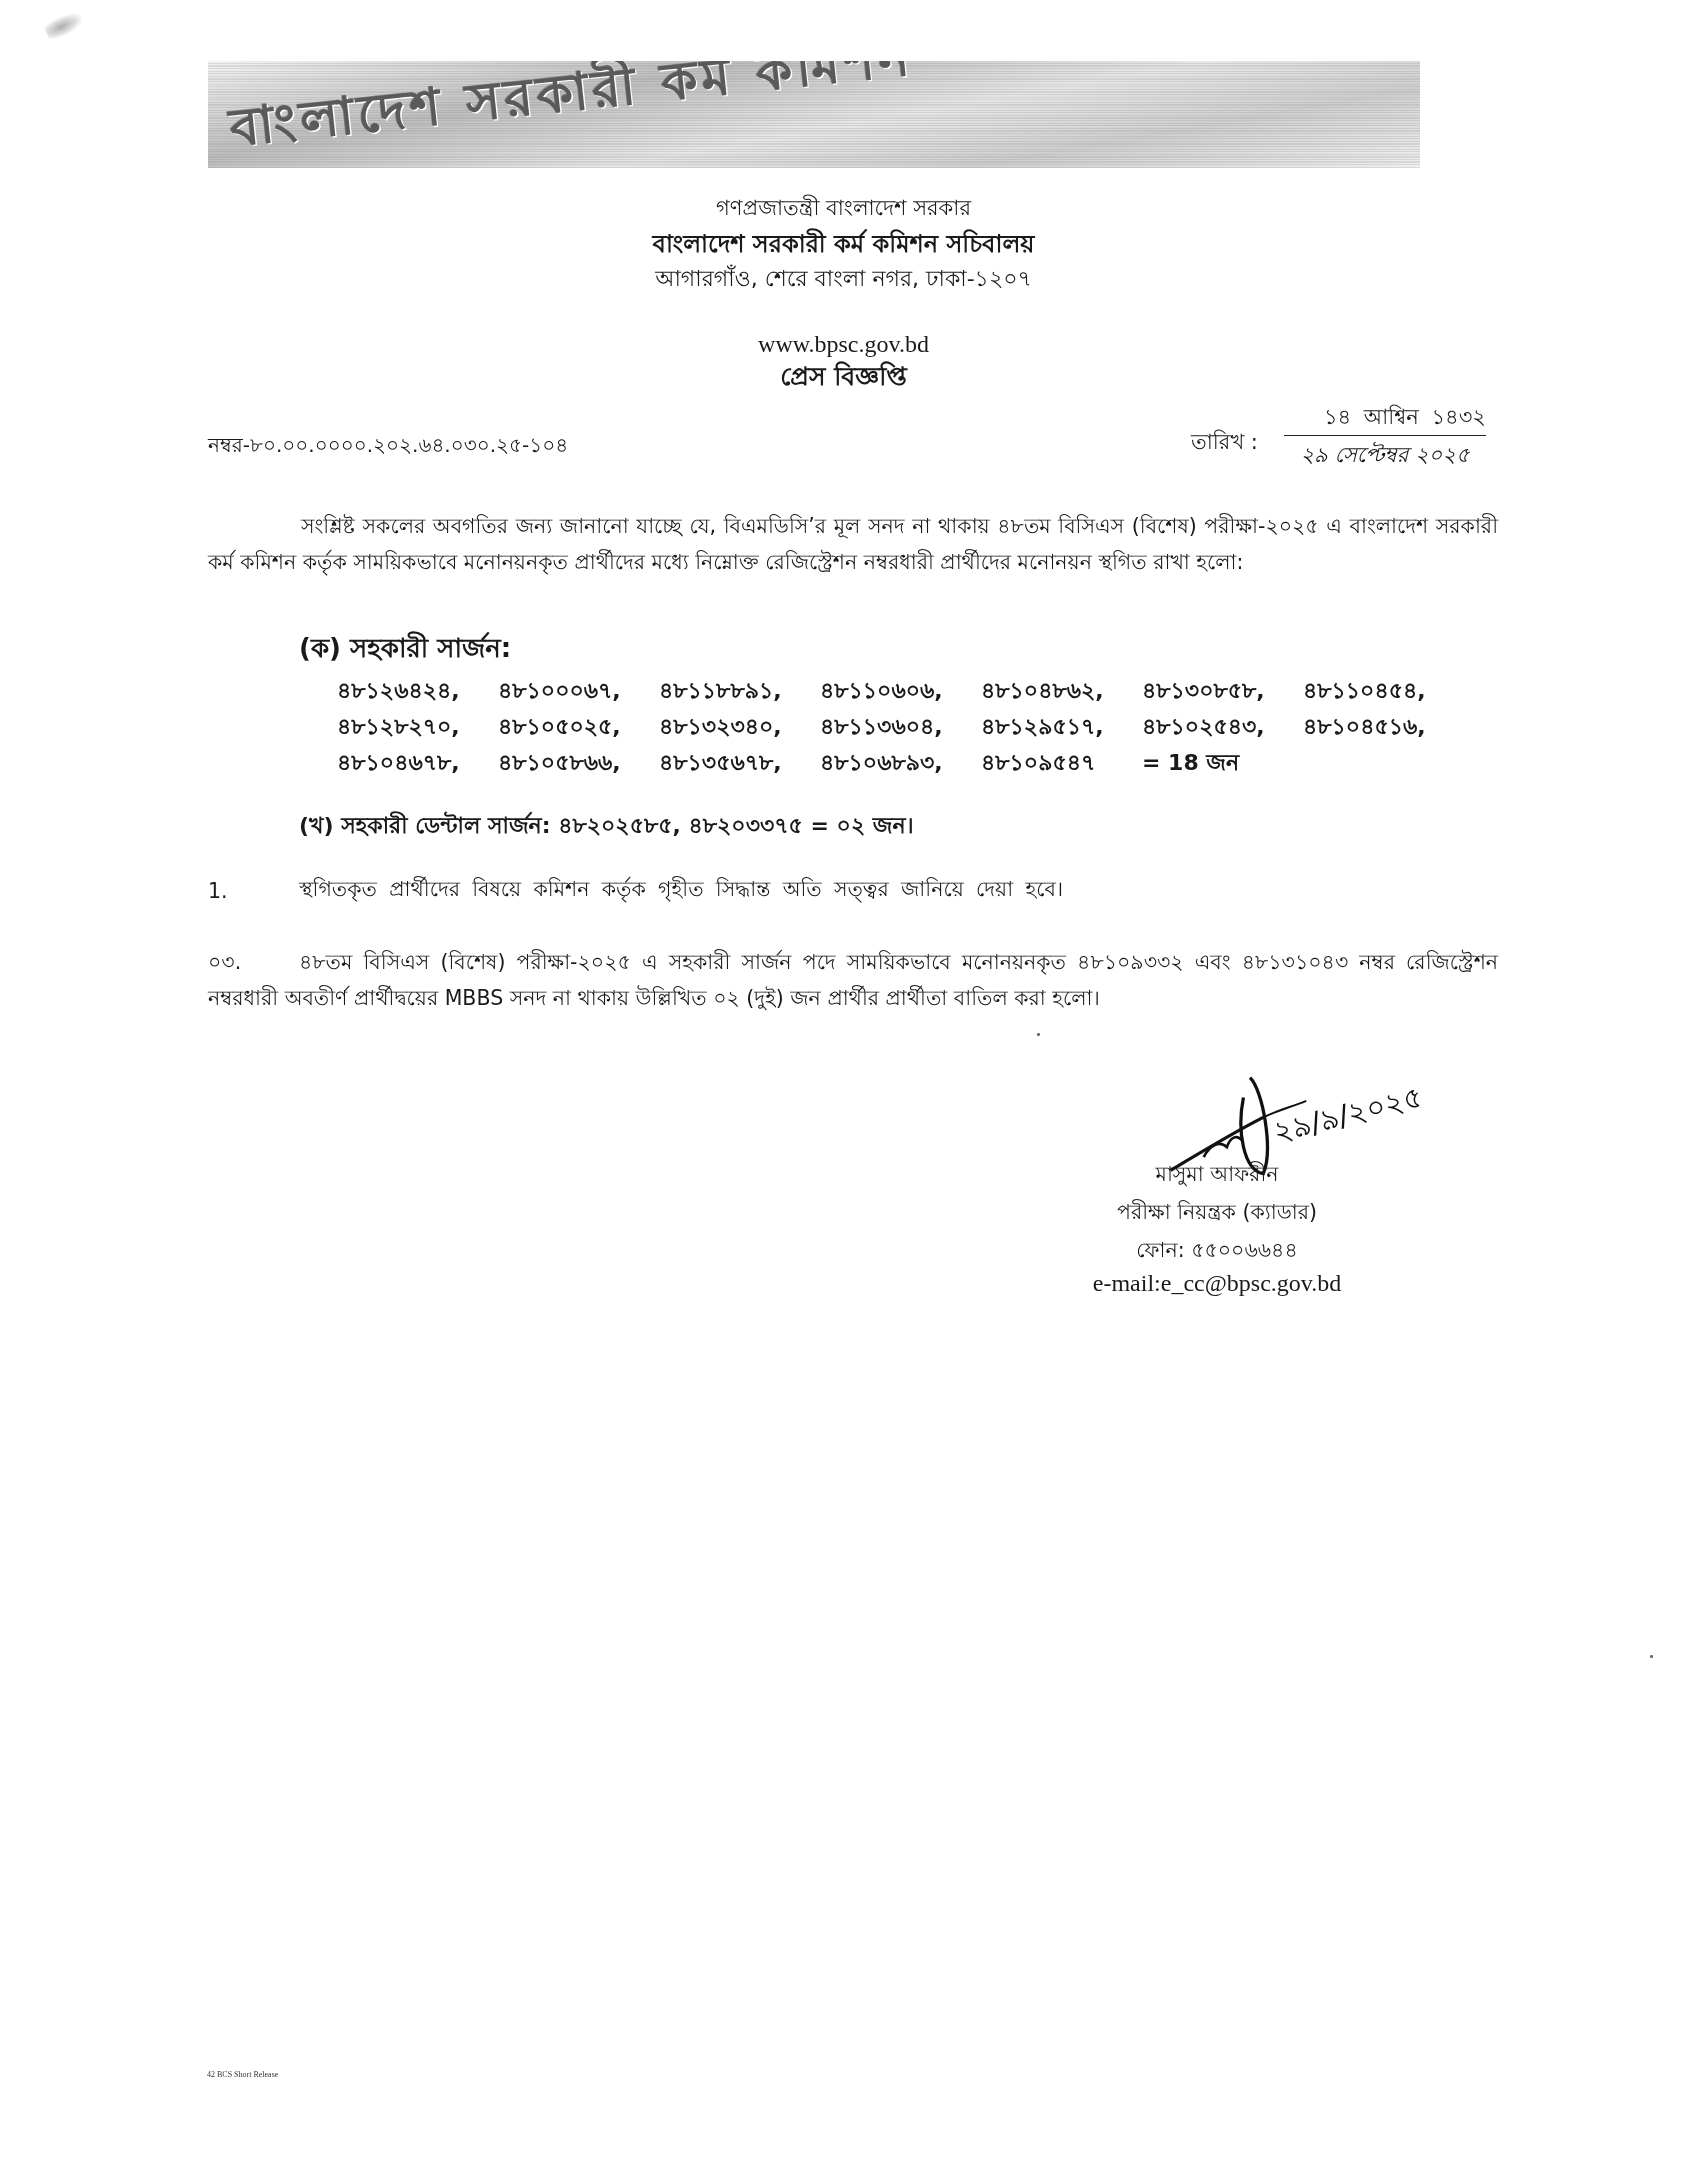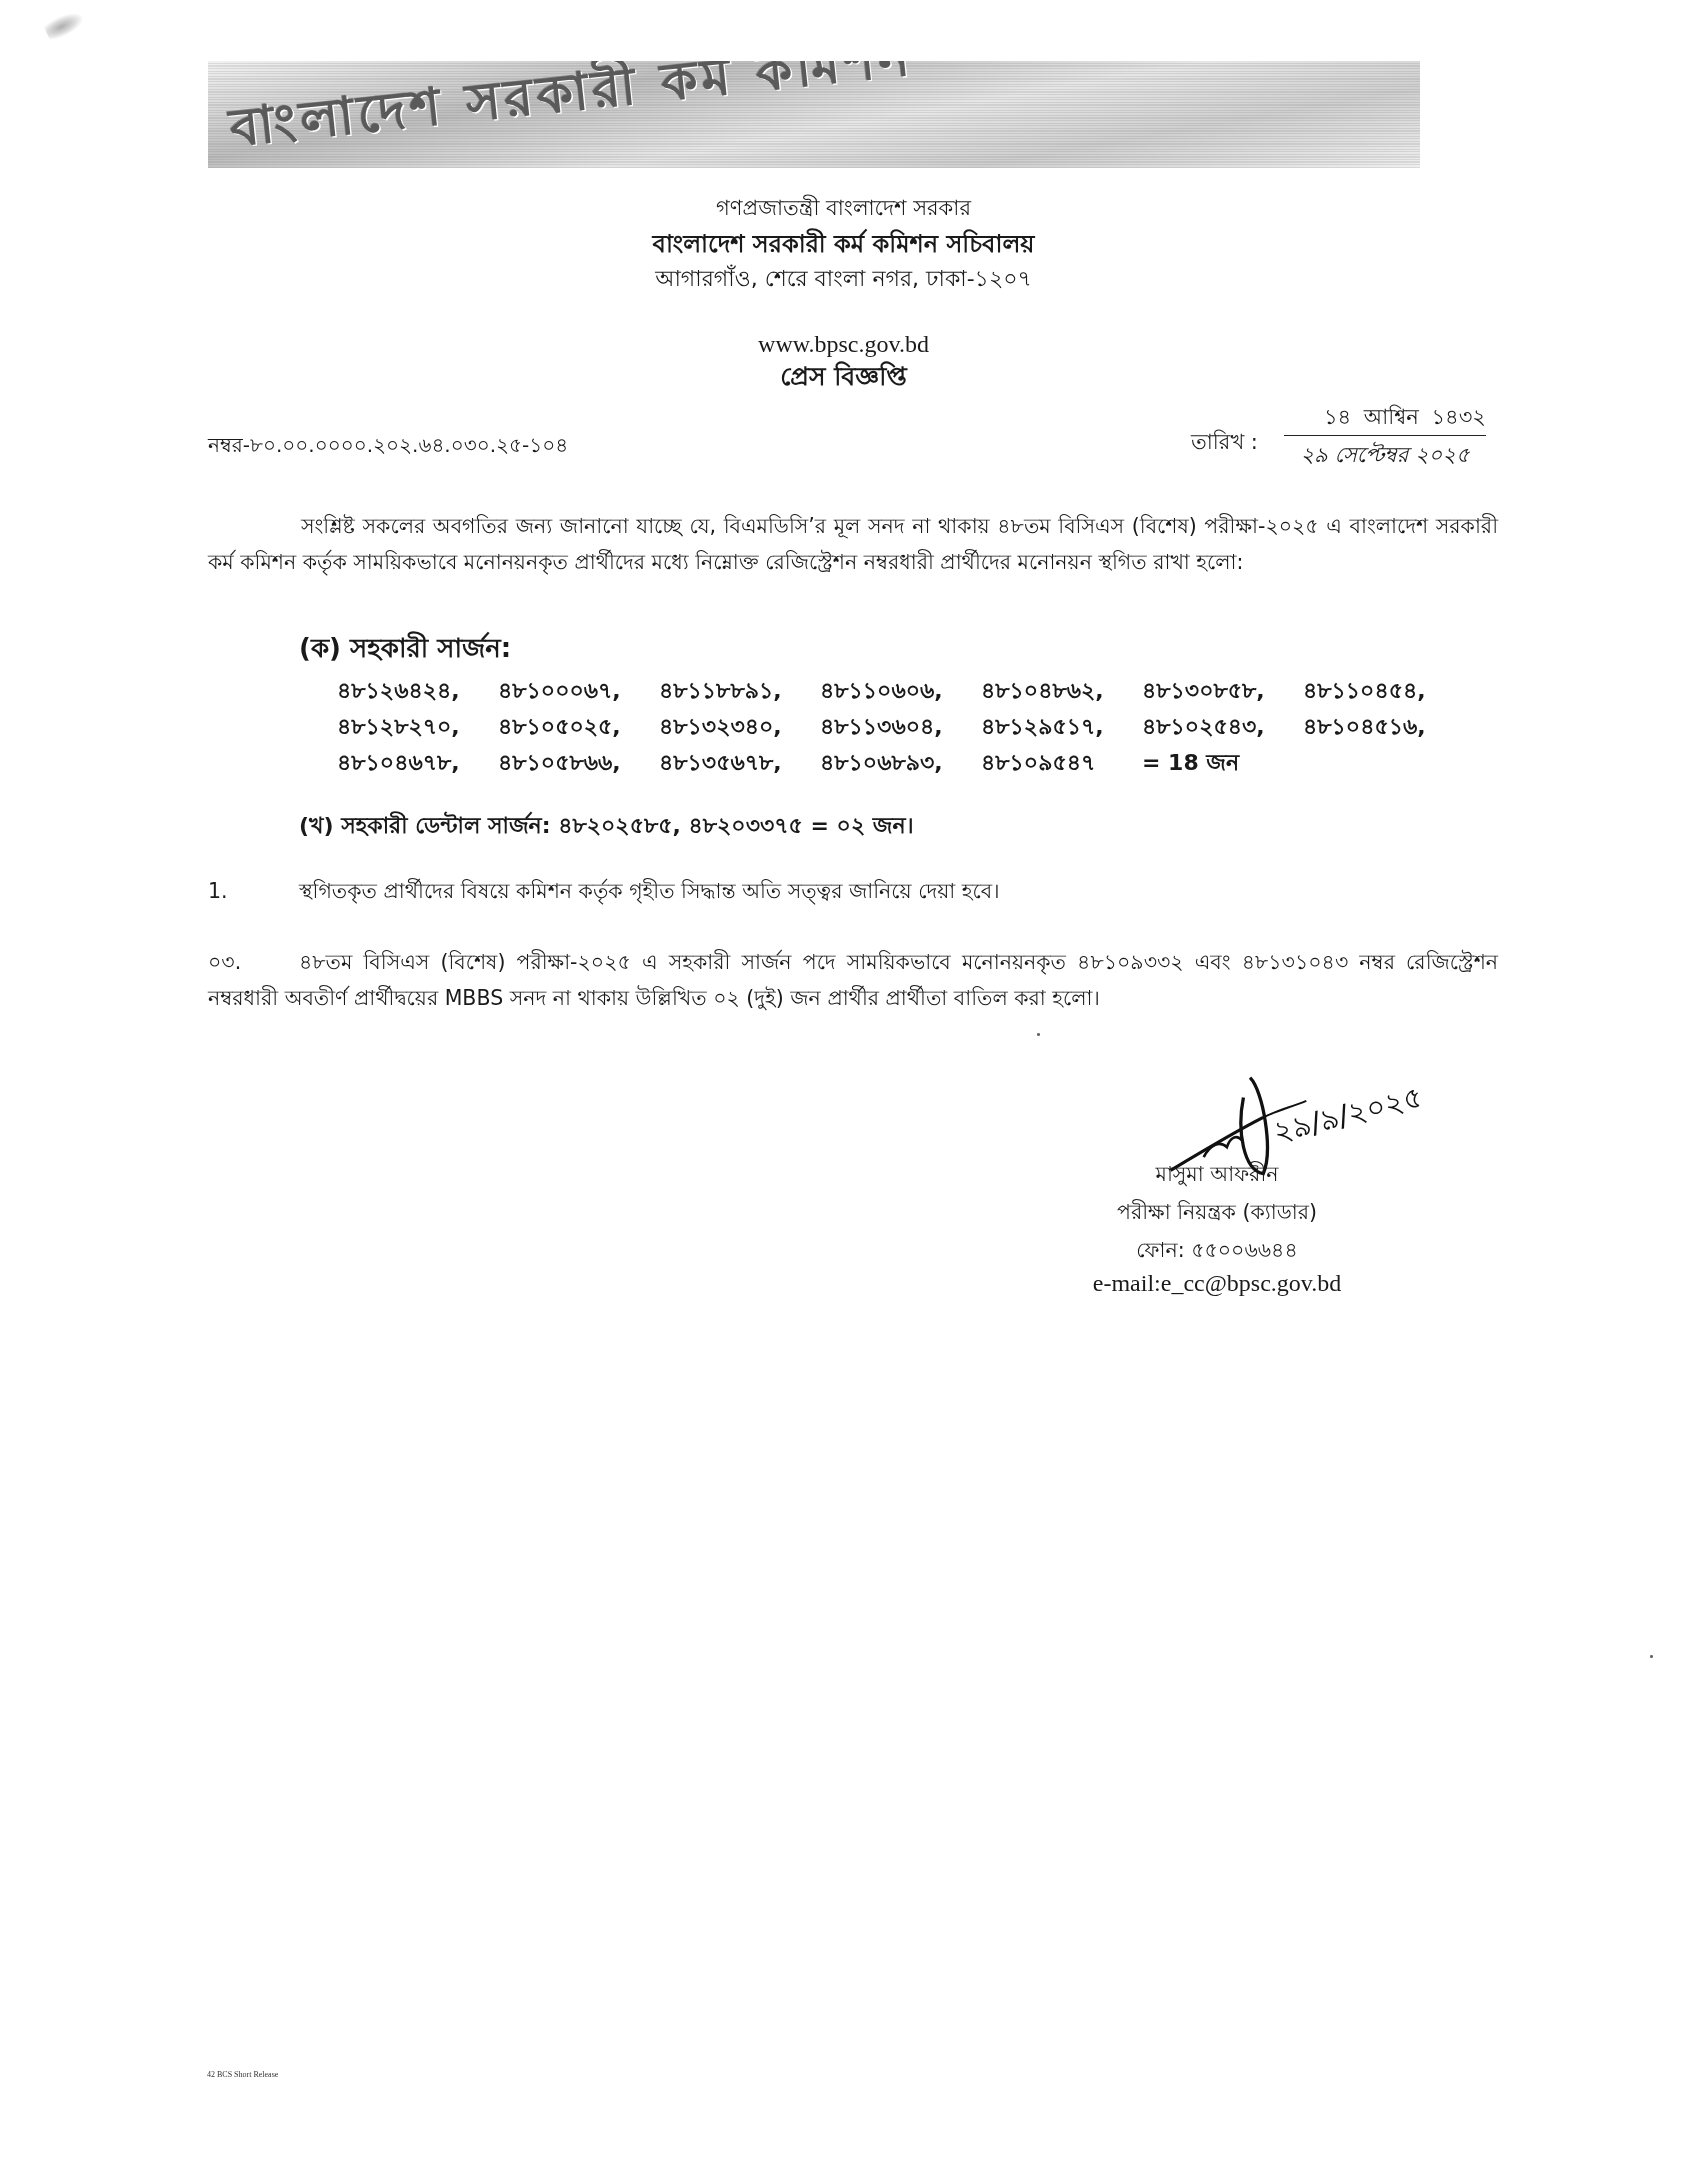--- a/index.html
+++ b/index.html
@@ -47,21 +47,21 @@
   .reg-grid {
     position: absolute; left: 337px; top: 675px;
     display: grid; grid-template-columns: repeat(7, 161px); row-gap: 4px;
     font-size: 22px; font-weight: bold; line-height: 32px;
   }
   .reg-grid span { white-space: nowrap; }
   .sec-b { position: absolute; left: 299px; top: 808px; font-size: 22px; font-weight: bold; white-space: nowrap; }
   .num-item { position: absolute; left: 208px; font-size: 20.5px; line-height: 36px; }
   .num-label { position: absolute; left: 0; top: 0; }
   .item2 { top: 873px; width: 1290px; }
-  .item2 .num-text { position: absolute; left: 91px; top: 0; white-space: nowrap; }
+  .item2 .num-text { position: absolute; left: 91px; top: 0; white-space: nowrap; font-family: Liberation Mono, monospace; }
   .item3 { top: 944px; width: 1290px; }
   .item3 .num-text { text-indent: 91px; text-align: justify; }
 
   .signature { position: absolute; left: 1164px; top: 1071px; width: 278px; height: 106px; }
   .sign-block { position: absolute; left: 1032px; width: 370px; text-align: center; }
   .sign-name { top: 1159px; font-size: 20.5px; }
   .sign-desig { top: 1197px; font-size: 20.5px; }
   .sign-phone { top: 1235px; font-size: 20.5px; }
   .sign-email { top: 1270px; font-family: "Liberation Serif", serif; font-size: 24px; }
 

